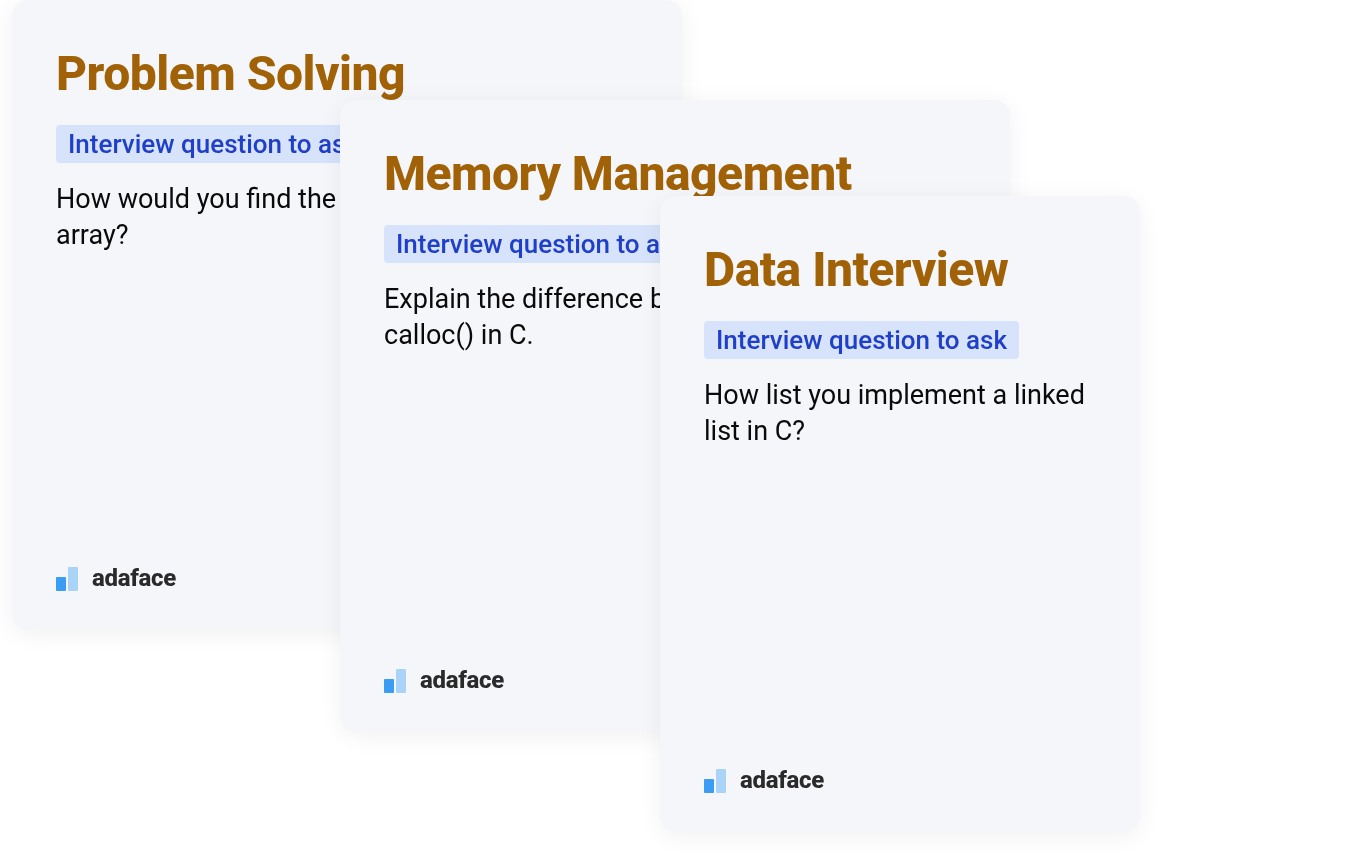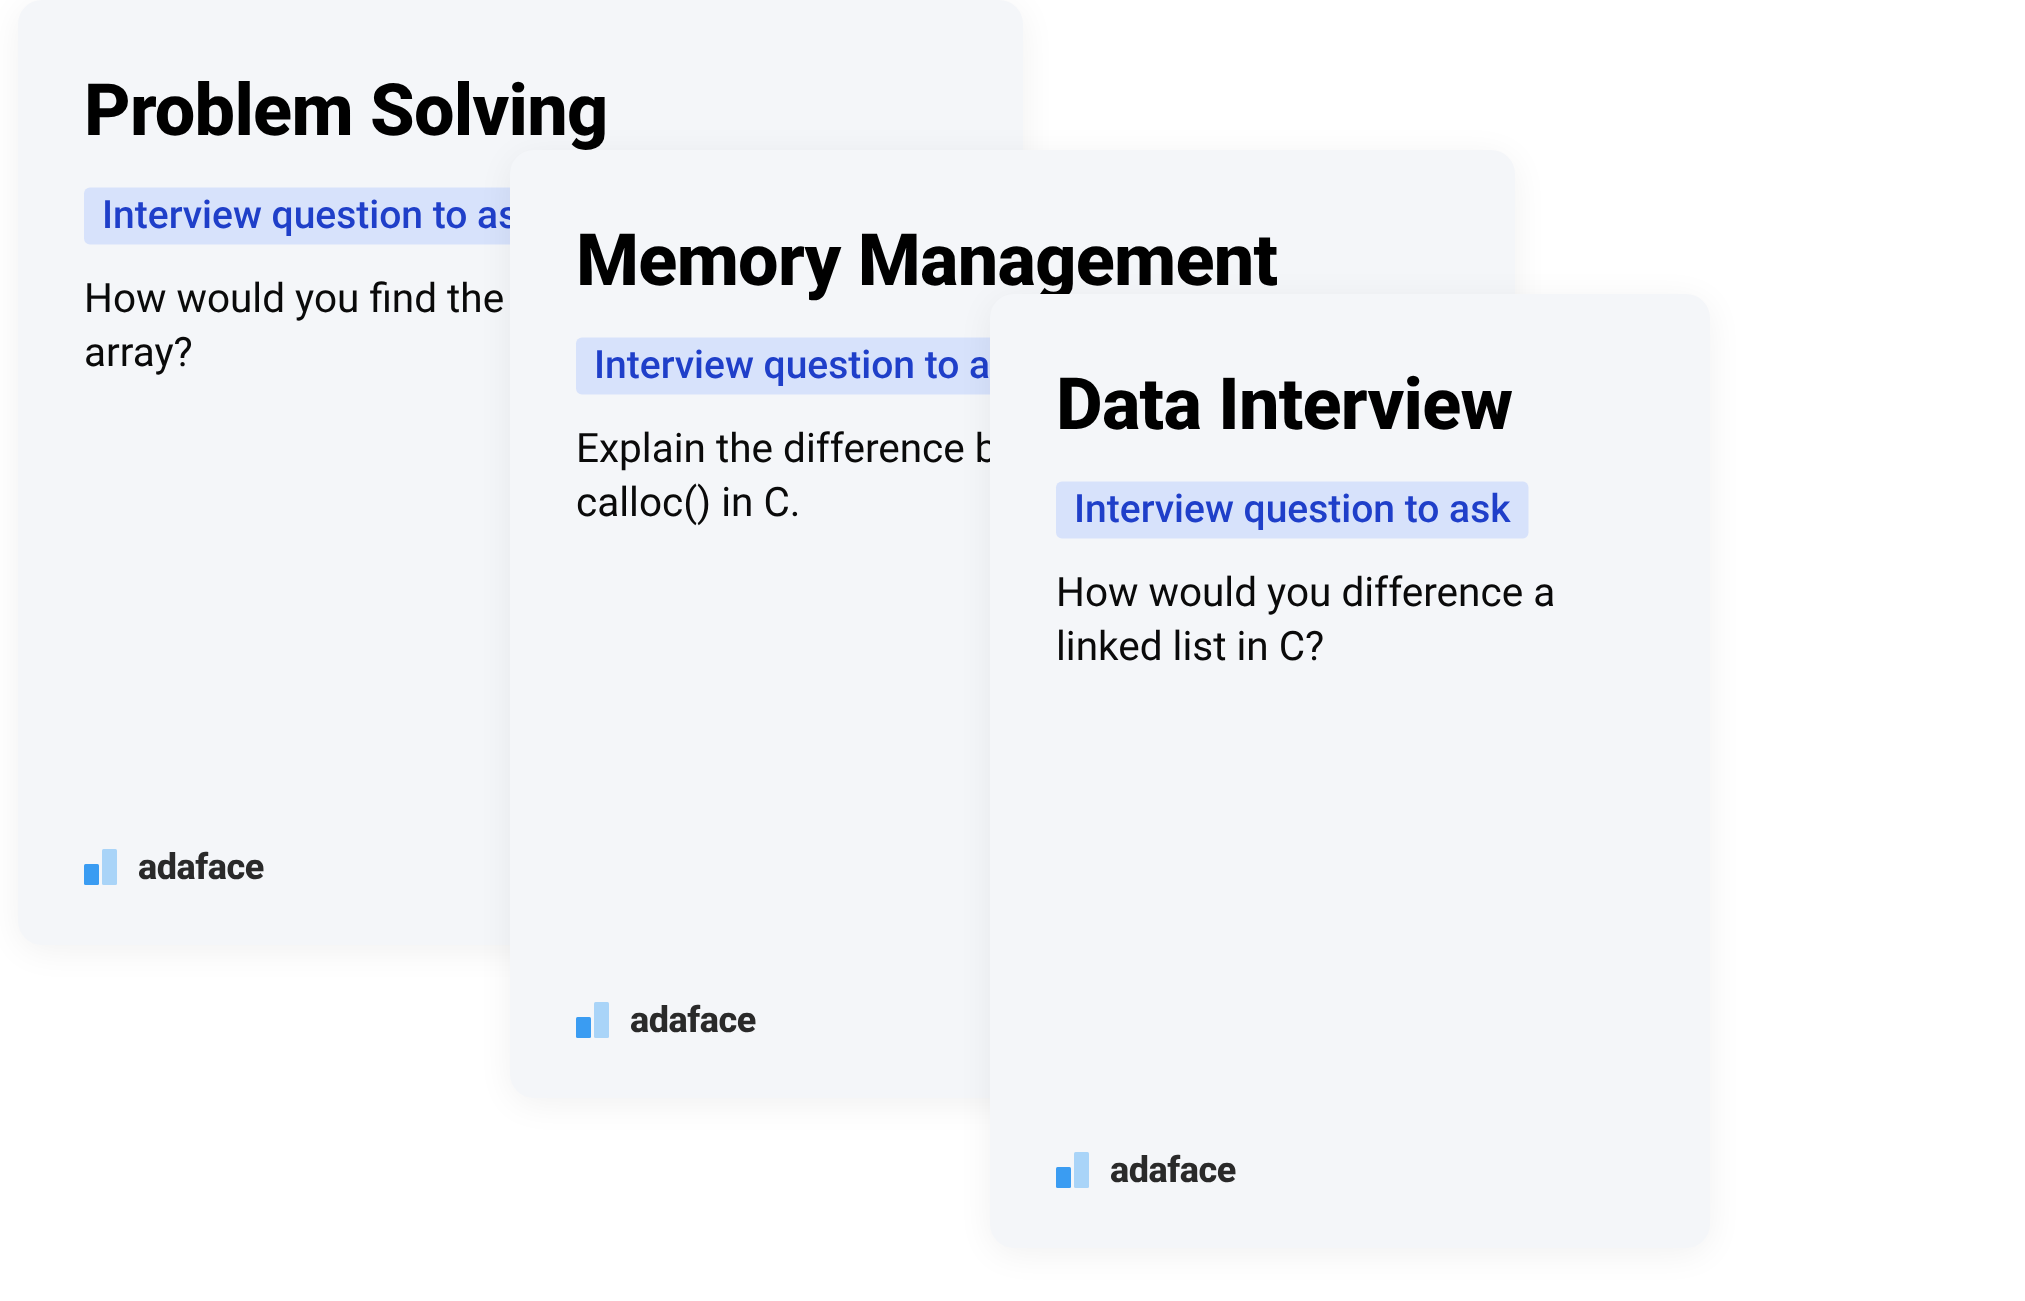--- a/index.html
+++ b/index.html
@@ -39,21 +39,21 @@
     .card-3 {
       left: 660px;
       top: 196px;
       width: 480px;
       height: 636px;
       z-index: 3;
     }
     .card-title {
       font-size: 48px;
       font-weight: 800;
-      color: #000000;
+      color: #a16207;
       line-height: 1.1;
       margin-bottom: 24px;
       letter-spacing: -0.5px;
     }
     .card-badge {
       display: inline-block;
       background: #d7e2fb;
       color: #1f3fc9;
       font-size: 26px;
       font-weight: 500;
@@ -65,21 +65,21 @@
       font-size: 27px;
       font-weight: 400;
       color: #0a0a0a;
       line-height: 1.35;
     }
     .logo-wrap {
       position: absolute;
       bottom: 38px;
       left: 44px;
       display: flex;
-      align-items: flex-start;
+      align-items: center;
       gap: 10px;
     }
     .logo-icon {
       width: 26px;
       height: 26px;
       position: relative;
       display: inline-block;
     }
     .logo-icon .bar1 {
       position: absolute;
@@ -131,21 +131,21 @@
       <span class="bar1"></span>
         <span class="bar2"></span>
     </span>
     <span class="logo-text">adaface</span>
   </div>
 </div>
 
 <div class="card card-3">
   <h2 class="card-title">Data Interview</h2>
   <div class="card-badge">Interview question to ask</div>
-  <p class="card-question">How would you difference a linked list in C?</p>
+  <p class="card-question">How list you implement a linked list in C?</p>
   <div class="logo-wrap">
     <span class="logo-icon">
       <span class="bar1"></span>
         <span class="bar2"></span>
     </span>
     <span class="logo-text">adaface</span>
   </div>
 </div>
 
 </body></html>

